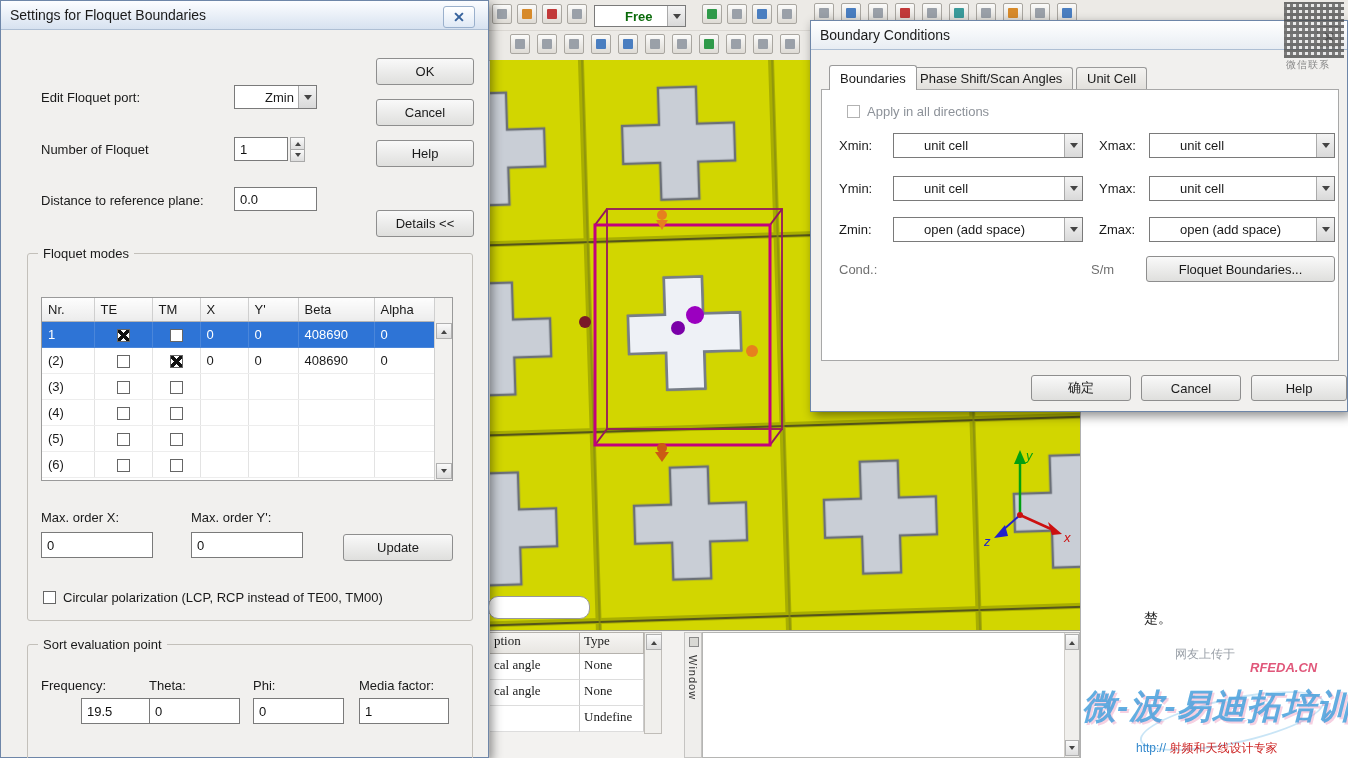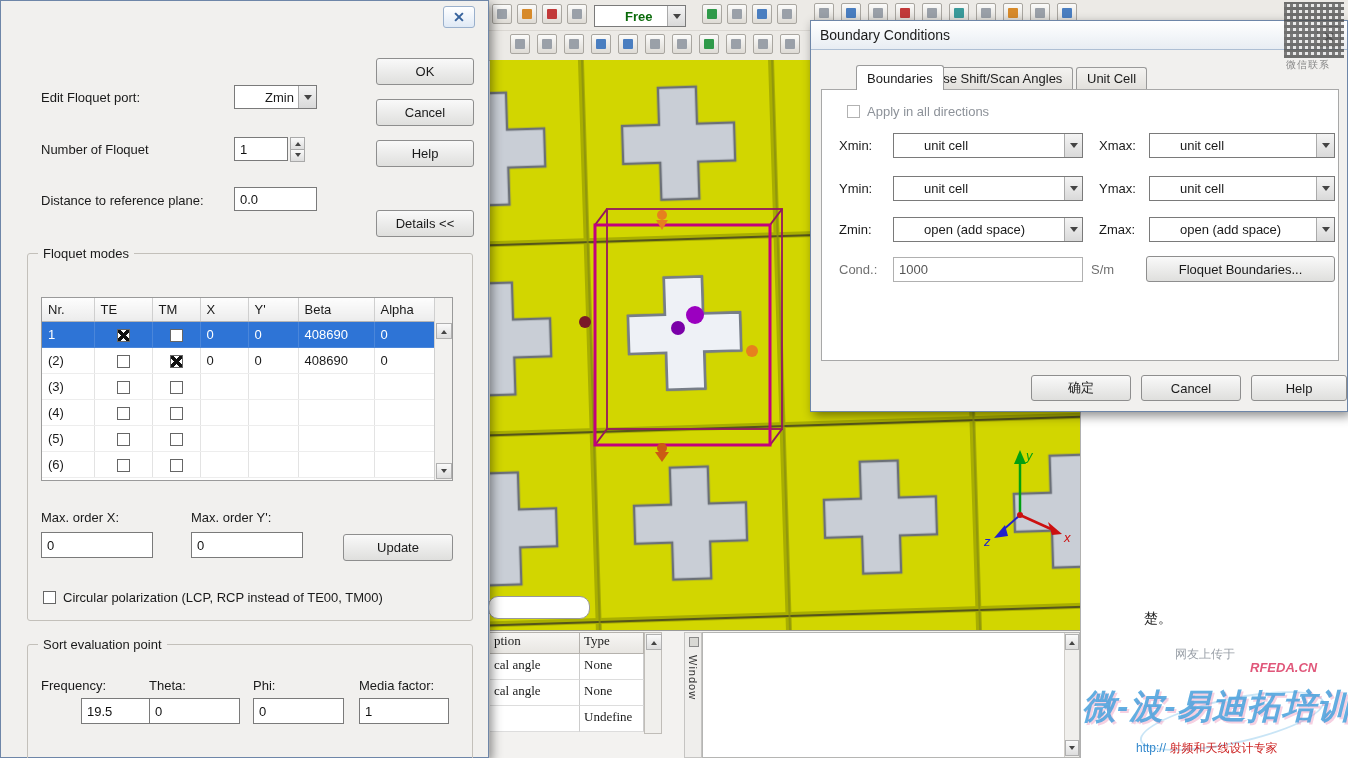--- a/index.html
+++ b/index.html
@@ -250,20 +250,23 @@
       <div class="scbtn" style="top:1px;left:0;width:12px;">
           <i class="tri-u"></i>
         </div>
       <div class="scbtn" style="bottom:1px;left:0;width:12px;">
           <i class="tri-ds"></i>
         </div>
     </div>
   </div>
 
   <div class="dlg" style="left:0;top:0;width:489px;height:758px;z-index:12;">
+    <div class="tbar">
+      <span>Settings for Floquet Boundaries</span>
+    </div>
     <div class="xbtn xg" style="left:442px;top:5px;width:30px;height:20px;"></div>
 
     <span class="lbl" style="left:40px;top:89px;">Edit Floquet port:</span>
     <div class="combo" style="left:233px;top:84px;width:83px;height:24px;">
       <span class="cv">Zmin</span>
       <span class="cbtn">
           <i class="tri-d"></i>
         </span>
     </div>
     <span class="lbl" style="left:40px;top:141px;">Number of Floquet</span>
@@ -397,21 +400,21 @@
     <input class="ibx" style="left: 252px; top: 697px; width: 91px; height: 26px;" readonly="" value="0">
     <input class="ibx" style="left: 358px; top: 697px; width: 90px; height: 26px;" readonly="" value="1">
   </div>
 
   <div class="dlg" style="left:810px;top:20px;width:538px;height:392px;z-index:11;">
     <div class="tbar" style="background:linear-gradient(#ffffff,#e8edf3);text-align:center;">
       <span>Boundary Conditions</span>
     </div>
     <div class="xbtn xg gray" style="left:506px;top:5px;width:22px;height:19px;border-color:#b0b0b0;background:linear-gradient(#fff,#e6e6e6);"></div>
 
-    <div class="tab active" style="left:18px;top:44px;margin-left:27px;">
+    <div class="tab active" style="left:18px;top:44px;">
         <span>Boundaries</span>
       </div>
     <div class="tab" style="left:98px;top:46px;">
         <span>Phase Shift/Scan Angles</span>
       </div>
     <div class="tab" style="left:265px;top:46px;">
         <span>Unit Cell</span>
       </div>
     <div class="abs" style="left:10px;top:68px;width:518px;height:272px;background:#fff;border:1px solid #a8a8a8;box-sizing:border-box;"></div>
 
@@ -457,21 +460,20 @@
     </div>
     <span class="lbl" style="left:288px;top:201px;">Zmax:</span>
     <div class="combo" style="left:338px;top:196px;width:186px;height:25px;">
       <span class="cv">open (add space)</span>
       <span class="cbtn">
           <i class="tri-d"></i>
         </span>
     </div>
 
     <span class="lbl" style="left:28px;top:241px;color:#707070;">Cond.:</span>
-    <input class="ibx" style="left: 82px; top: 236px; width: 190px; height: 25px; border-color: rgb(176, 176, 176); color: rgb(85, 85, 85);" readonly="" value="1000">
     <span class="lbl" style="left:280px;top:241px;color:#707070;">S/m</span>
     <div class="btn" style="left:335px;top:235px;width:189px;height:26px;">Floquet Boundaries...</div>
 
     <div class="btn" style="left:220px;top:354px;width:100px;height:26px;">确定</div>
     <div class="btn" style="left:330px;top:354px;width:100px;height:26px;">Cancel</div>
     <div class="btn" style="left:440px;top:354px;width:96px;height:26px;">Help</div>
   </div>
 
   <div class="wm" style="left:1284px;top:2px;width:60px;height:56px;z-index:30;opacity:.78;
        background:repeating-linear-gradient(0deg,#4a4a4a 0 3px,transparent 3px 6px),repeating-linear-gradient(90deg,#5a5a5a 0 3px,#e8e8e8 3px 6px);"></div>

